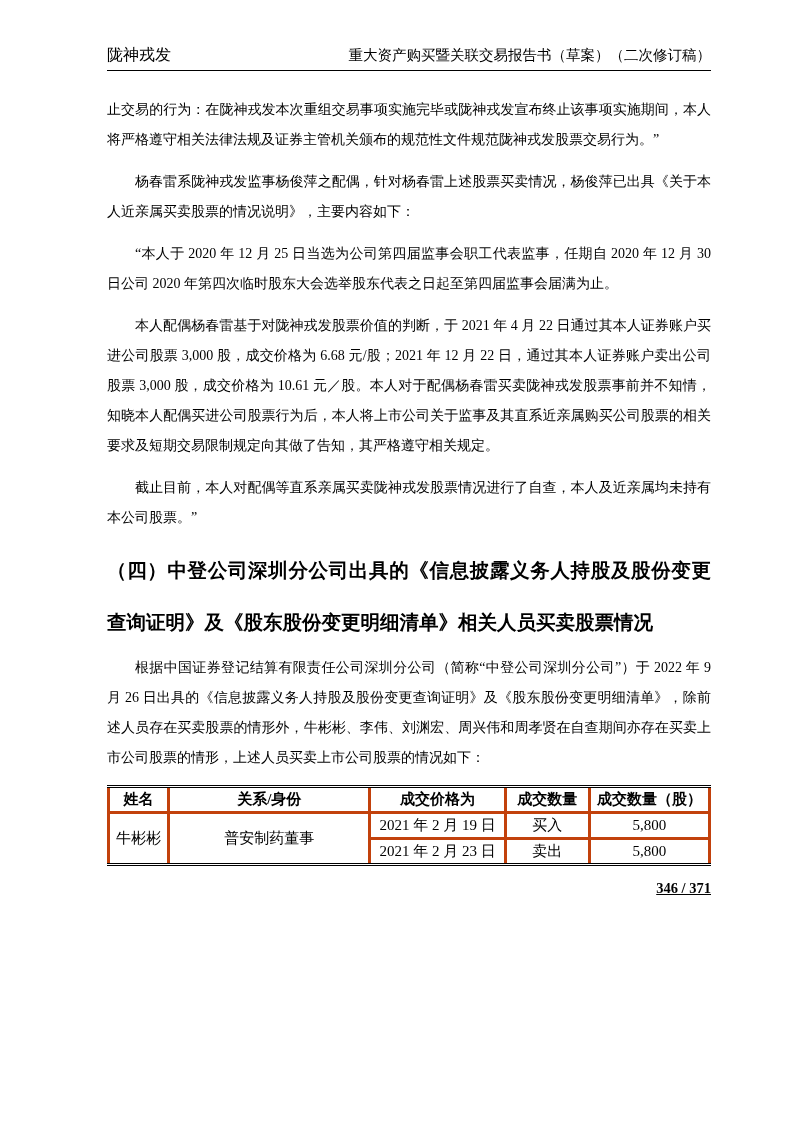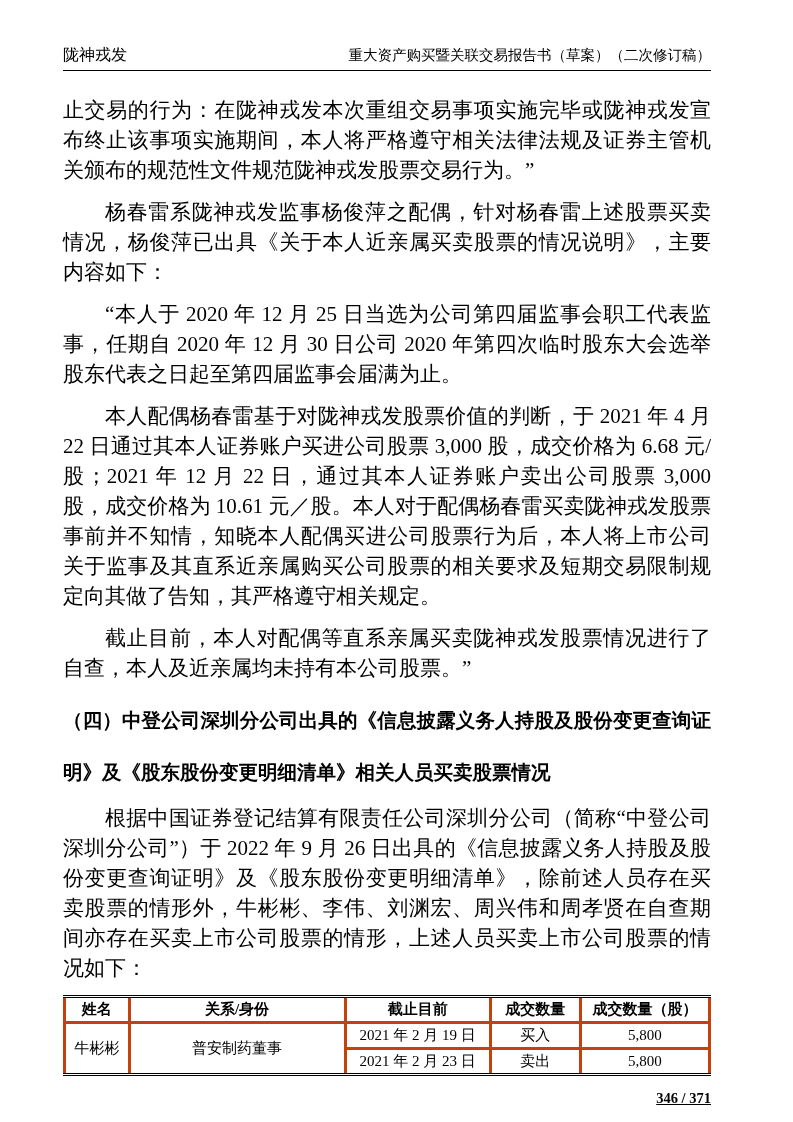--- a/index.html
+++ b/index.html
@@ -6,37 +6,37 @@
   html, body { background: #ffffff; }
   body {
     width: 793px;
     font-family: "Liberation Serif", "DejaVu Serif", serif;
     color: #000;
   }
   .page {
     width: 793px;
     height: 1122px;
     background: #fff;
-    padding: 46px 82px 0 63px;
+    padding: 46px 82px 0 107px;
     overflow: hidden;
   }
   
   .doc-header {
     display: flex;
     justify-content: space-between;
     align-items: flex-end;
     border-bottom: 1px solid #000;
     padding-bottom: 6px;
   }
   .doc-header .hdr-left  { font-size: 16px; line-height: 1.1; }
   .doc-header .hdr-right { font-size: 14.5px; line-height: 1.1; }
   
   .content { margin-top: 24px; }
   .body-text {
-    font-size: 21px;
+    font-size: 14px;
     line-height: 30px;
     text-align: justify;
     text-indent: 2em;
     margin-bottom: 12px;
     word-break: break-all;
   }
   .no-indent { text-indent: 0; }
   .section-heading {
     font-size: 19.5px;
     font-weight: bold;
@@ -105,21 +105,21 @@
         <col style="width:10%">
         <col style="width:33.5%">
         <col style="width:22.5%">
         <col style="width:14%">
         <col style="width:20%">
       </colgroup>
       <thead>
         <tr>
           <th>姓名</th>
           <th>关系/身份</th>
-          <th>截止目前</th>
+          <th>成交价格为</th>
           <th>成交数量</th>
           <th>成交数量（股）</th>
         </tr>
       </thead>
       <tbody>
         <tr>
           <td rowspan="2">牛彬彬</td>
           <td rowspan="2">普安制药董事</td>
           <td>2021 年 2 月 19 日</td>
           <td>买入</td>

